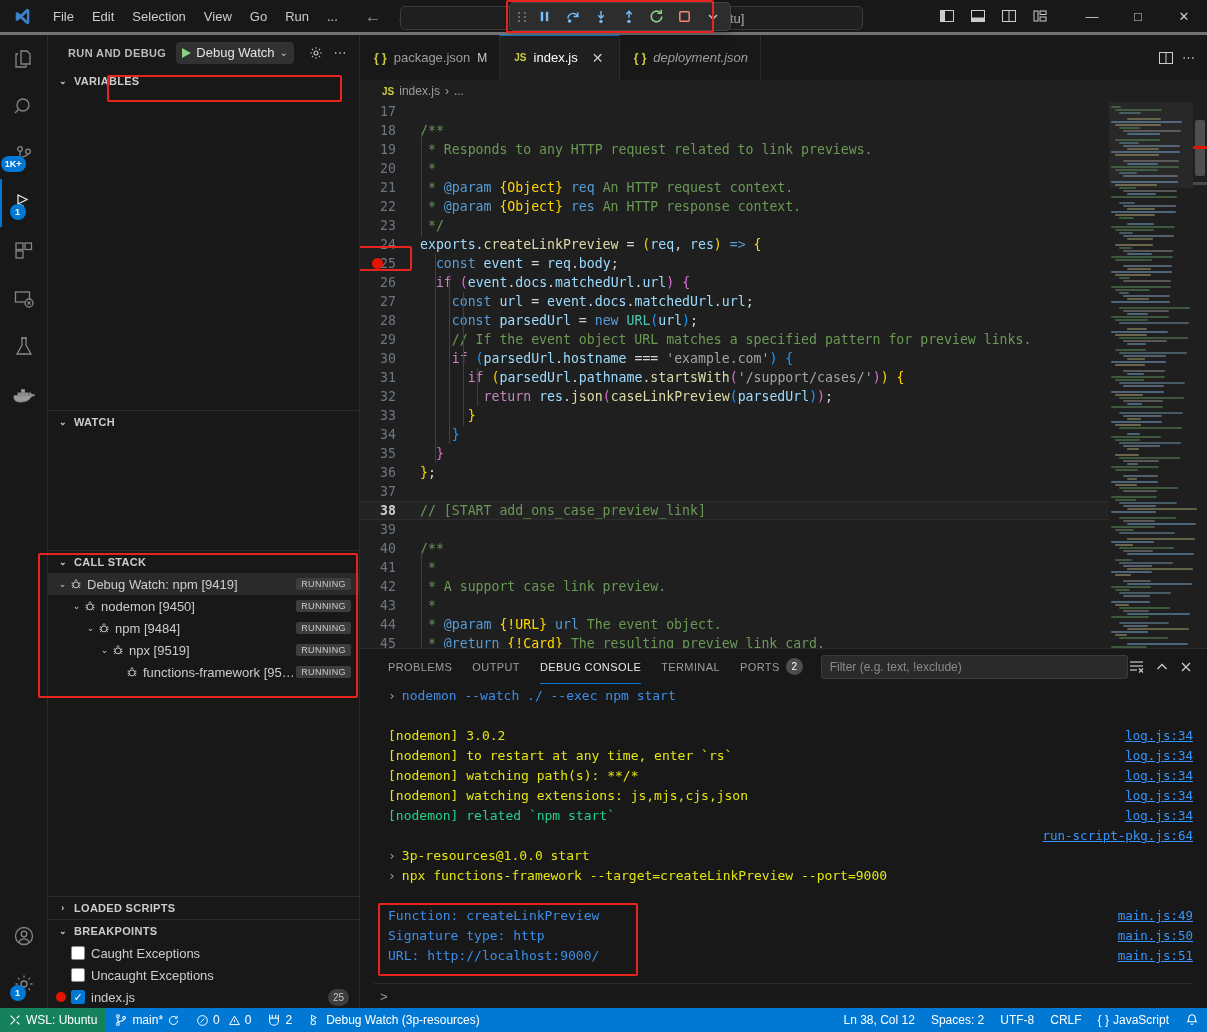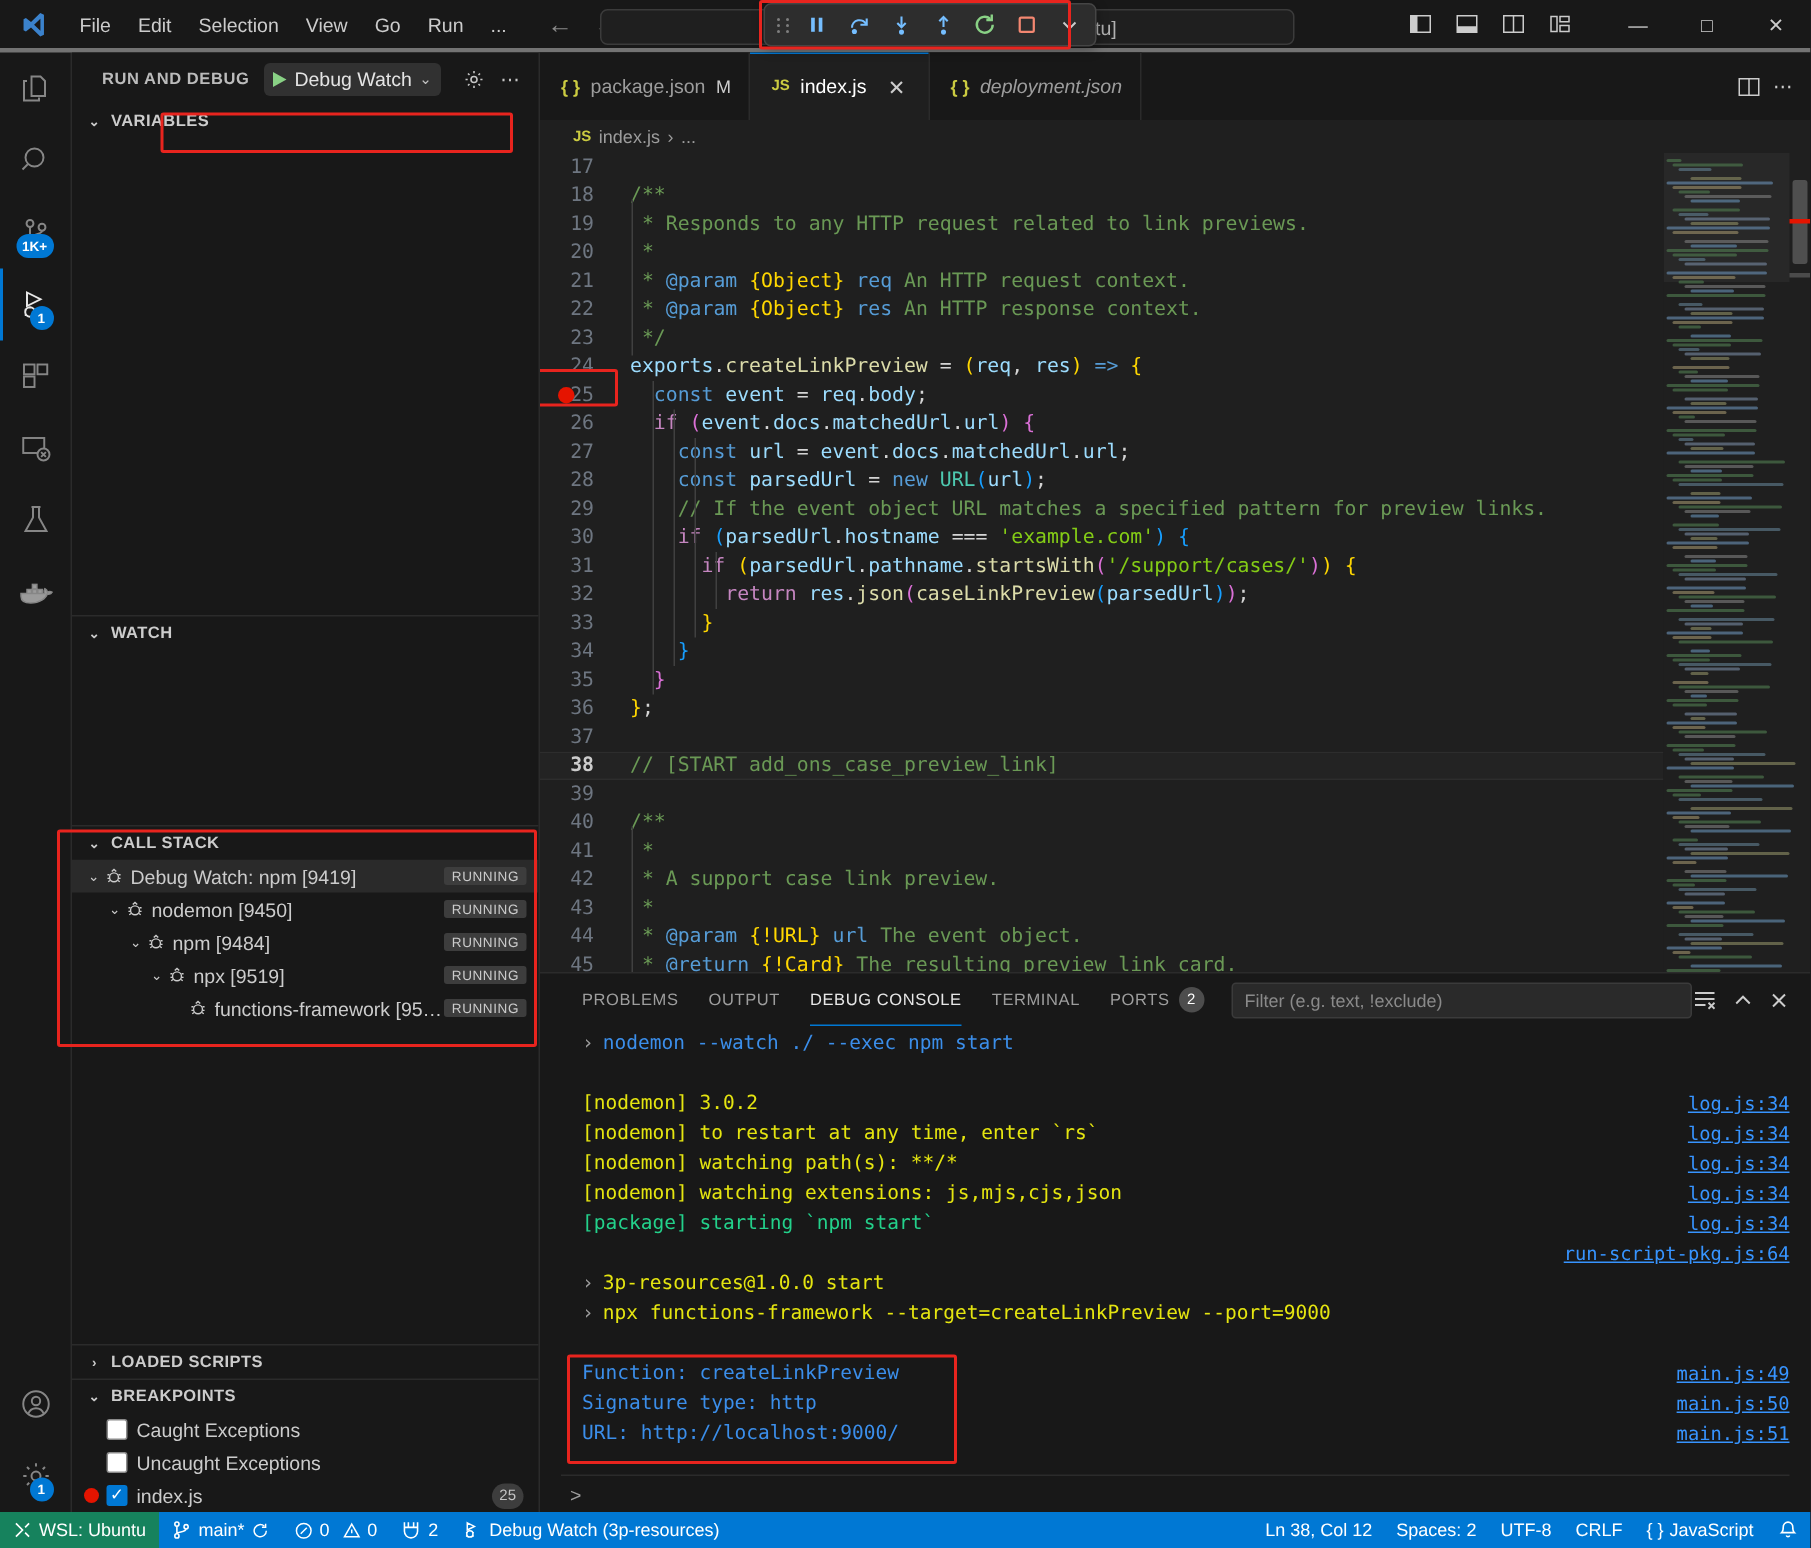--- a/index.html
+++ b/index.html
@@ -59,21 +59,21 @@
     width: 48px; background: #181818; border-right: 1px solid #2b2b2b;
     display: flex; flex-direction: column; align-items: center; flex: none;
   }
   .act { position: relative; width: 48px; height: 48px; display: flex; align-items: center; justify-content: center; }
   .act svg { stroke: #868686; }
   .act.active svg { stroke: #e7e7e7; }
   .act.active::before {
     content:''; position: absolute; left: 0; top: 0; bottom: 0; width: 2px; background: #0078d4;
   }
   .act-badge {
-    position: absolute; right: 12px; bottom: 7px; min-width: 16px; height: 16px; padding: 0 4px;
+    position: absolute; right: 22px; bottom: 7px; min-width: 16px; height: 16px; padding: 0 4px;
     background: #0078d4; color: #fff; border-radius: 9px; font-size: 9px; font-weight: bold;
     display: flex; align-items: center; justify-content: center; line-height: 1; margin-top: 29px;
   }
   .act-spacer { flex: 1; }
 
   
   .sidebar { width: 312px; background: #181818; display: flex; flex-direction: column; flex: none;
              border-right: 1px solid #2b2b2b; position: relative; }
   .sb-header { height: 35px; display: flex; align-items: center; padding: 0 8px 0 20px; gap: 6px; flex: none; }
   .sb-title { font-size: 11px; font-weight: bold; letter-spacing: .4px; color: #bbbbbb; text-transform: uppercase; }
@@ -168,21 +168,21 @@
   .indent-guide { position: absolute; width: 1px; background: #404040; }
 
   
   .c-com { color: #6a9955; }
   .c-doc { color: #6a9955; }
   .c-tag { color: #569cd6; }
   .c-key { color: #569cd6; }
   .c-kw2 { color: #c586c0; }
   .c-var { color: #9cdcfe; }
   .c-fn  { color: #dcdcaa; }
-  .c-str { color: #84cc16; }
+  .c-str { color: #a3a3a3; }
   .c-pun { color: #ffd700; }
   .c-pun2 { color: #da70d6; }
   .c-pun3 { color: #179fff; }
   .c-pln { color: #d4d4d4; }
   .c-cls { color: #4ec9b0; }
 
   .minimap { width: 98px; flex: none; background: #1f1f1f; position: relative; overflow: hidden; }
   .mm-line { position: absolute; height: 2px; border-radius: 1px; }
   .mm-slider { position: absolute; left: 0; right: 14px; background: rgba(255,255,255,.045); }
   .scrollbar-col { position: absolute; right: 0; top: 0; bottom: 0; width: 14px; }
@@ -862,21 +862,21 @@
             </div>
             <div class="con-row">
               <span class="t-yellow">[nodemon] watching path(s): **/*</span>
               <span class="con-src">log.js:34</span>
             </div>
             <div class="con-row">
               <span class="t-yellow">[nodemon] watching extensions: js,mjs,cjs,json</span>
               <span class="con-src">log.js:34</span>
             </div>
             <div class="con-row">
-              <span class="t-green">[package] starting `npm start`</span>
+              <span class="t-green">[nodemon] related `npm start`</span>
               <span class="con-src">log.js:34</span>
             </div>
             <div class="con-row">
               <span class="t-white"></span>
               <span class="con-src">run-script-pkg.js:64</span>
             </div>
             <div class="con-row">
               <span class="con-chev">›</span>
               <span class="t-yellow">3p-resources@1.0.0 start</span>
             </div>

